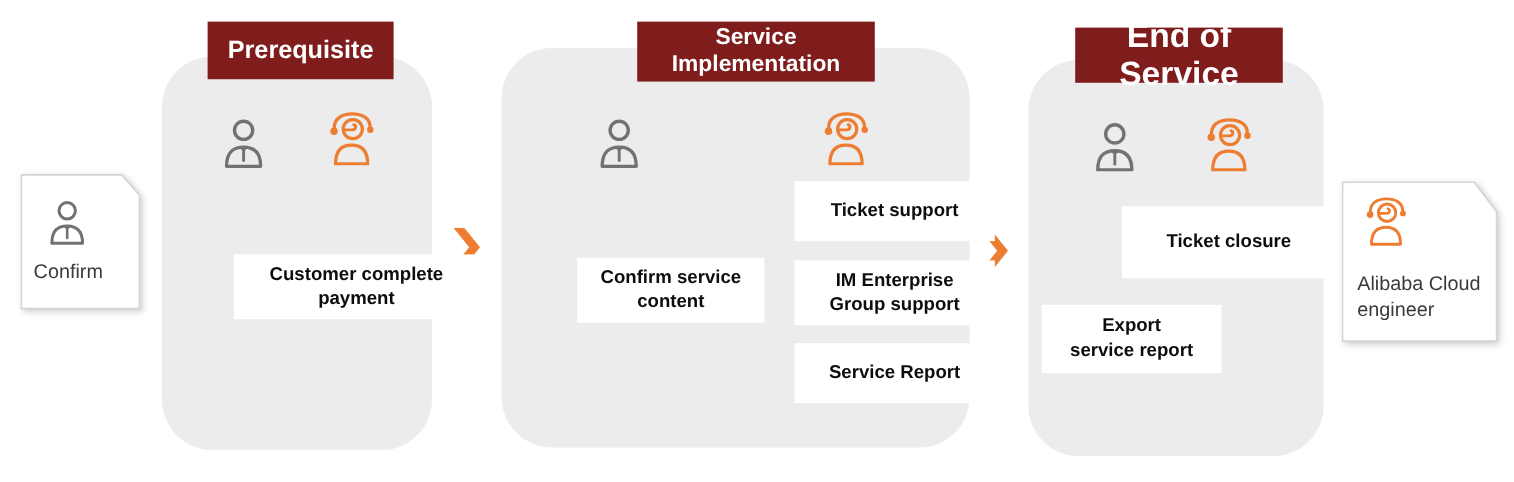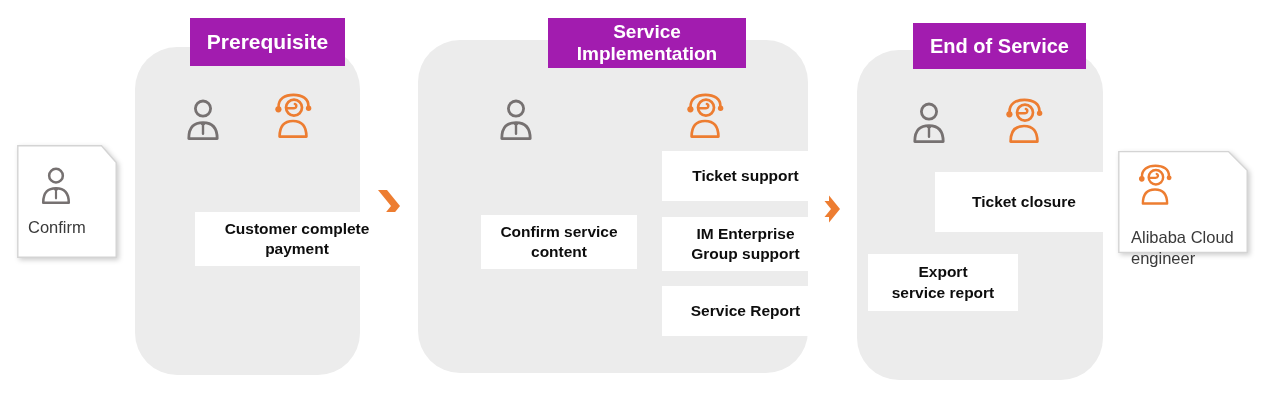--- a/index.html
+++ b/index.html
@@ -7,27 +7,27 @@
     position:relative;width:1262px;height:402px;background:#ffffff;overflow:hidden;
     font-family:"Liberation Sans","DejaVu Sans",sans-serif;
   }
   
   .panel{position:absolute;background:#ECECEC;border-radius:42px;}
   .panel1{left:135px;top:47px;width:225px;height:328px;}
   .panel2{left:418px;top:40px;width:390px;height:333px;}
   .panel3{left:857px;top:50px;width:246px;height:330px;}
   
   .header{
-    position:absolute;background:#a21caf;color:#ffffff;font-weight:700;
+    position:absolute;background:#7f1d1d;color:#ffffff;font-weight:700;
     display:flex;align-items:center;justify-content:center;text-align:center;
-    line-height:1.15;z-index:3;margin-left:17px;
+    line-height:1.15;z-index:3;
   }
   .header1{left:173px;top:18px;width:155px;height:48px;font-size:21px;}
   .header2{left:531px;top:18px;width:198px;height:50px;font-size:19px;padding:0 14px;box-sizing:border-box;}
-  .header3{left:896px;top:23px;width:173px;height:46px;font-size:20px;}
+  .header3{left:896px;top:23px;width:173px;height:46px;font-size:28px;}
   
   .wbox{
     position:absolute;background:#ffffff;color:#0d0d0d;font-weight:700;font-size:15.5px;
     display:flex;align-items:center;justify-content:center;text-align:center;
     line-height:1.3;z-index:2;box-sizing:border-box;margin-left:44px;
   }
   .b1 {left:151px;top:212px;width:204px;height:54px;padding:0 12px;}
   .b2a{left:437px;top:215px;width:156px;height:54px;padding:0 10px;}
   .b2b{left:618px;top:151px;width:167px;height:50px;padding:0 8px;}
   .b2c{left:618px;top:217px;width:167px;height:54px;padding:0 18px;}
@@ -46,21 +46,21 @@
   .i-p3-orange{left:1003px;top:97px;width:42px;height:46px;}
   
   .arrow{position:absolute;width:22px;height:32px;color:#ED7D31;}
   .a1{left:378px;top:190px;}
   .a2{left:818px;top:193px;}
   
   .card{position:absolute;z-index:2;}
   .card-bg{position:absolute;left:0;top:0;width:100%;height:100%;
     filter:drop-shadow(2px 2px 2.5px rgba(0,0,0,0.20));}
   .customer-card{left:17px;top:145px;width:100px;height:113px;}
-  .engineer-card{left:1118px;top:151px;width:130px;height:102px;}
+  .engineer-card{left:1118px;top:151px;width:130px;height:134px;}
   .card .icon{position:absolute;}
   .cc-icon{left:21px;top:20px;width:36px;height:40px;}
   .ec-icon{left:18px;top:11px;width:38px;height:44px;}
   .card-label{
     position:absolute;color:#3a3a3a;font-size:16.5px;line-height:1.25;z-index:2;
   }
   .cc-label{left:11px;top:72px;width:84px;}
   .ec-label{left:13px;top:76px;width:106px;}
 </style>
 </head>

